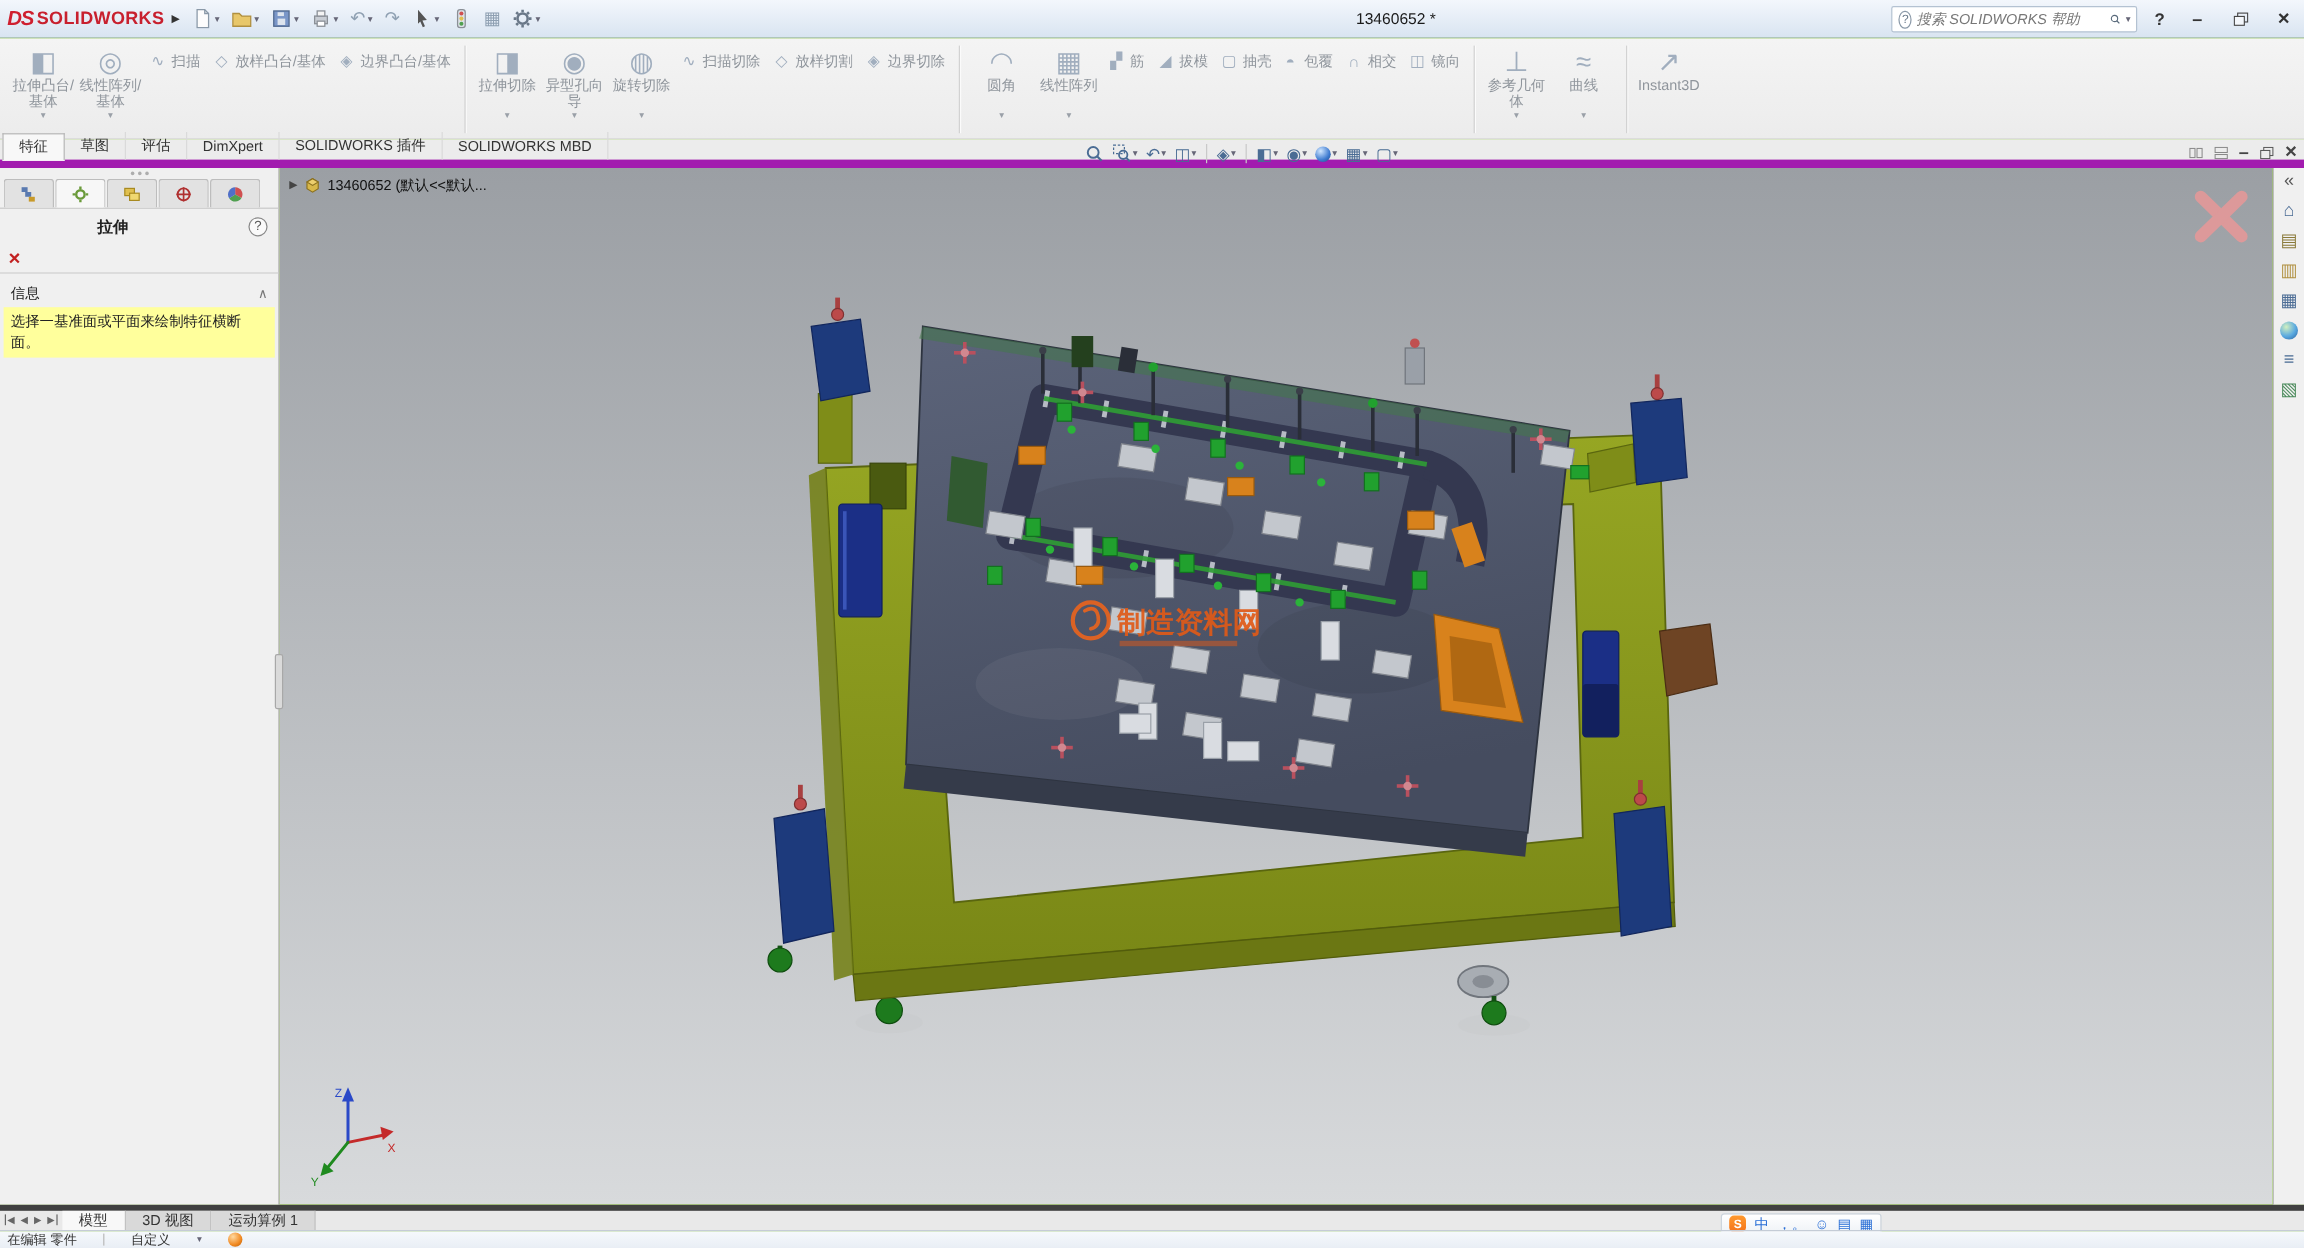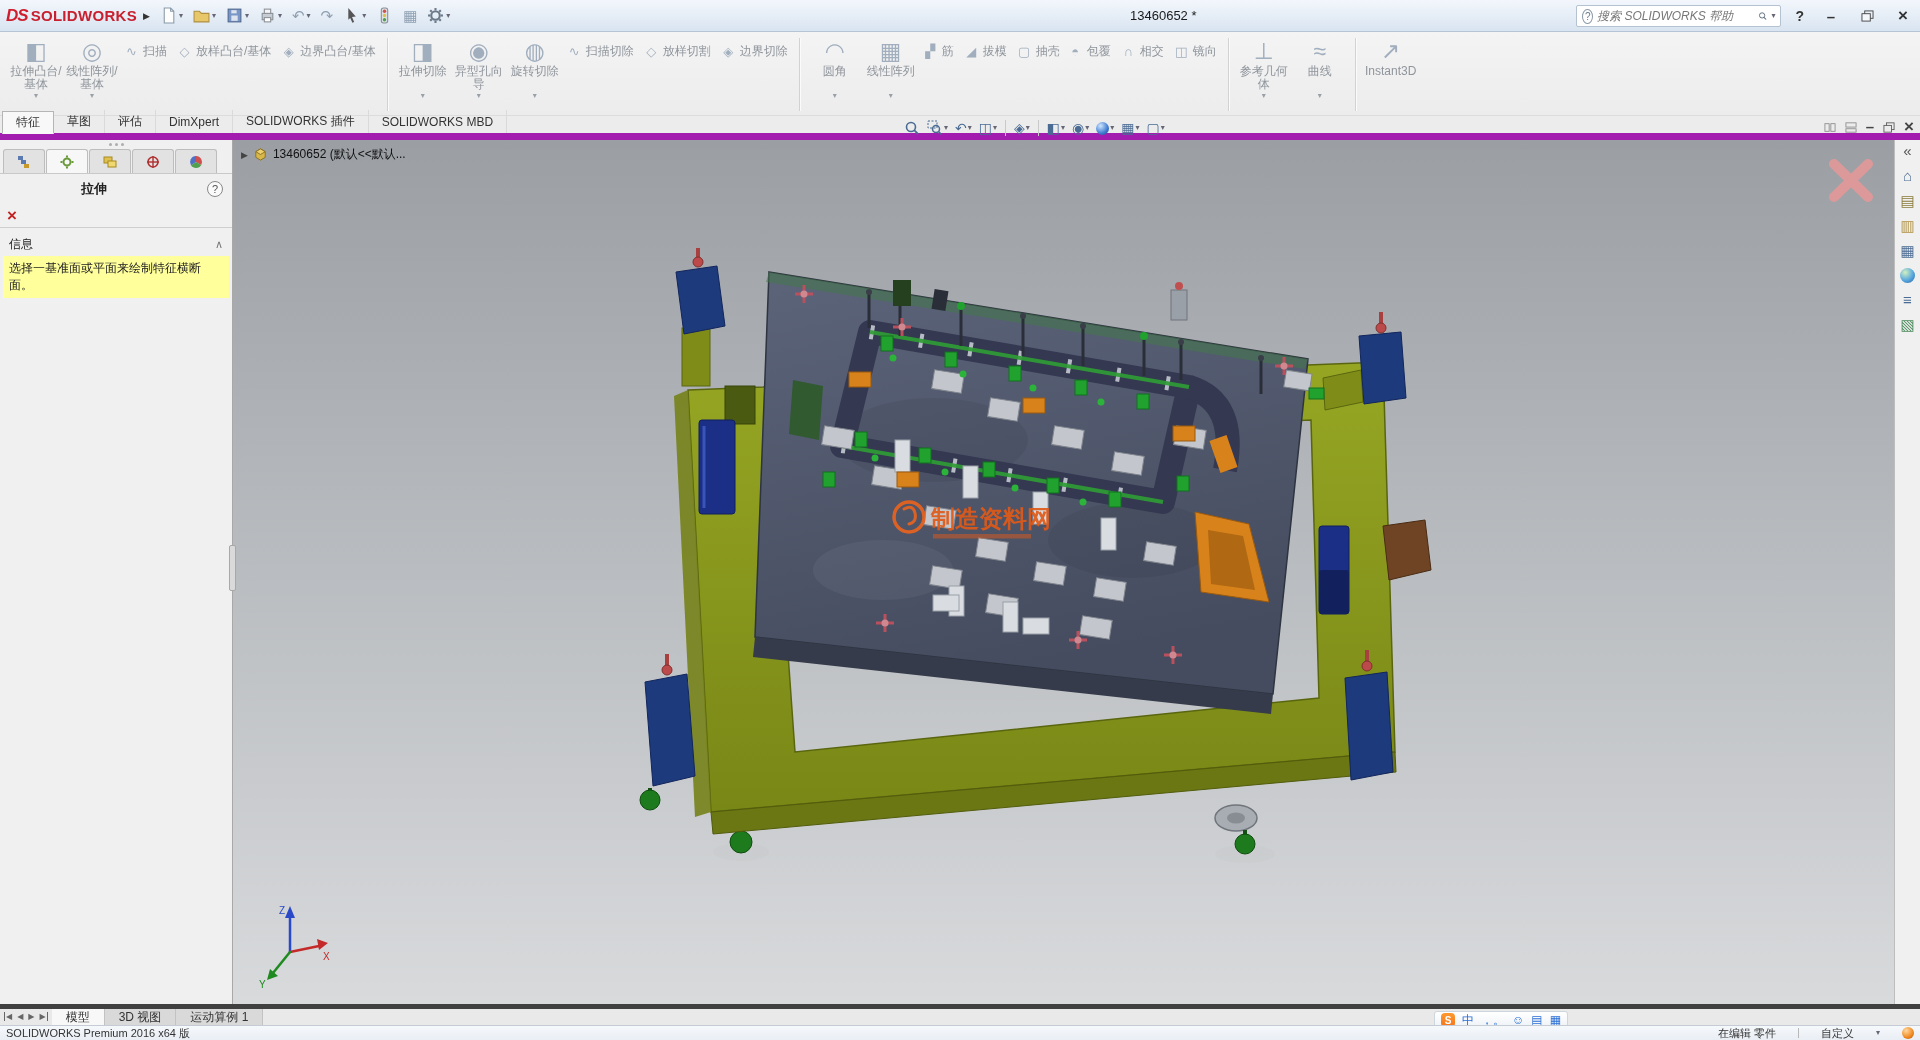--- a/index.html
+++ b/index.html
@@ -823,21 +823,20 @@
       <span class="ime-logo" data-name="sogou-logo">S</span>
       <span class="ime-it" data-name="ime-mode-button">中</span>
       <span class="ime-it" data-name="ime-punctuation-button">，。</span>
       <span class="ime-it" data-name="ime-emoji-icon"></span>
       <span class="ime-it" data-name="ime-keyboard-icon"></span>
       <span class="ime-it" data-name="ime-toolbox-icon"></span>
     </div>
   </div>
 
   <div class="statusbar" data-name="status-bar">
-    <span class="sb-left" data-name="version-text">SOLIDWORKS Premium 2016 x64 版</span>
     <div class="sb-right" data-name="status-right">
       <span data-name="editing-status">在编辑 零件</span>
       <span class="sb-sep" data-name="status-separator"></span>
       <span data-name="customize-menu">自定义</span>
       <span data-name="dropdown-caret-icon"></span>
       <span class="sb-globe" data-name="web-help-icon"></span>
     </div>
   </div>
 
 </div>

